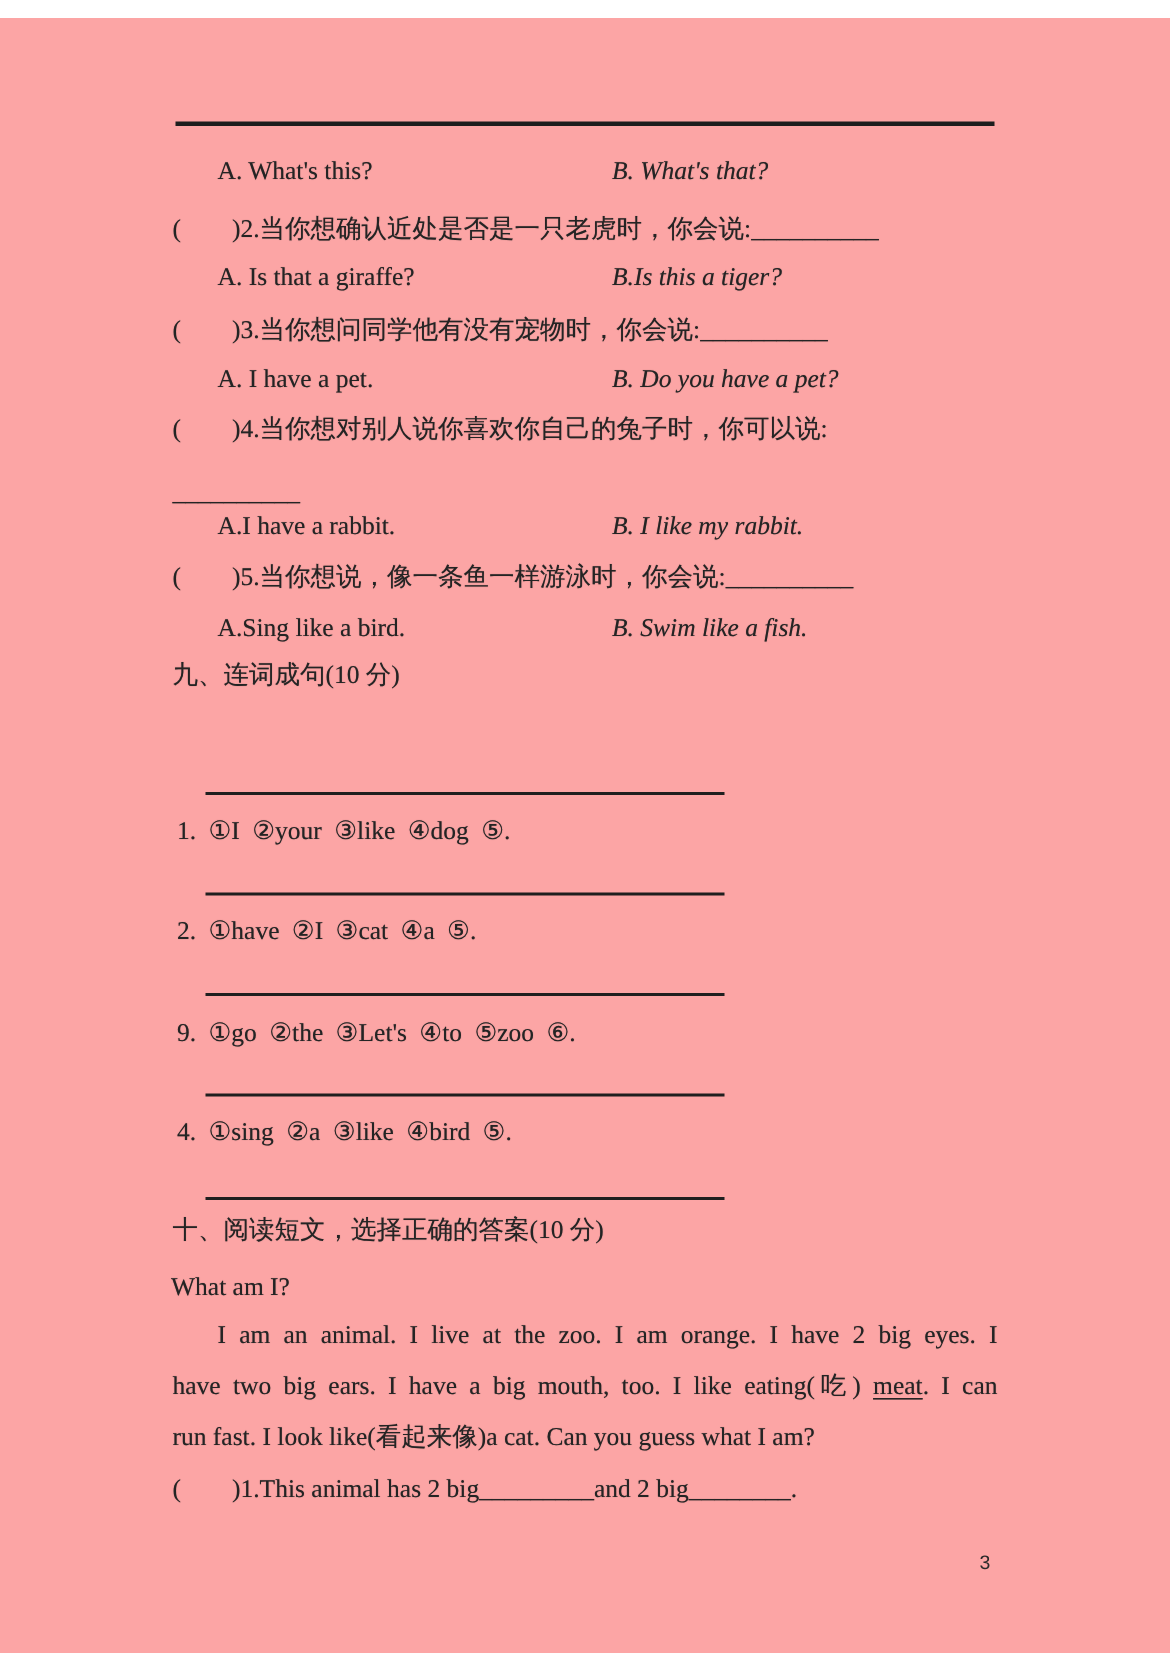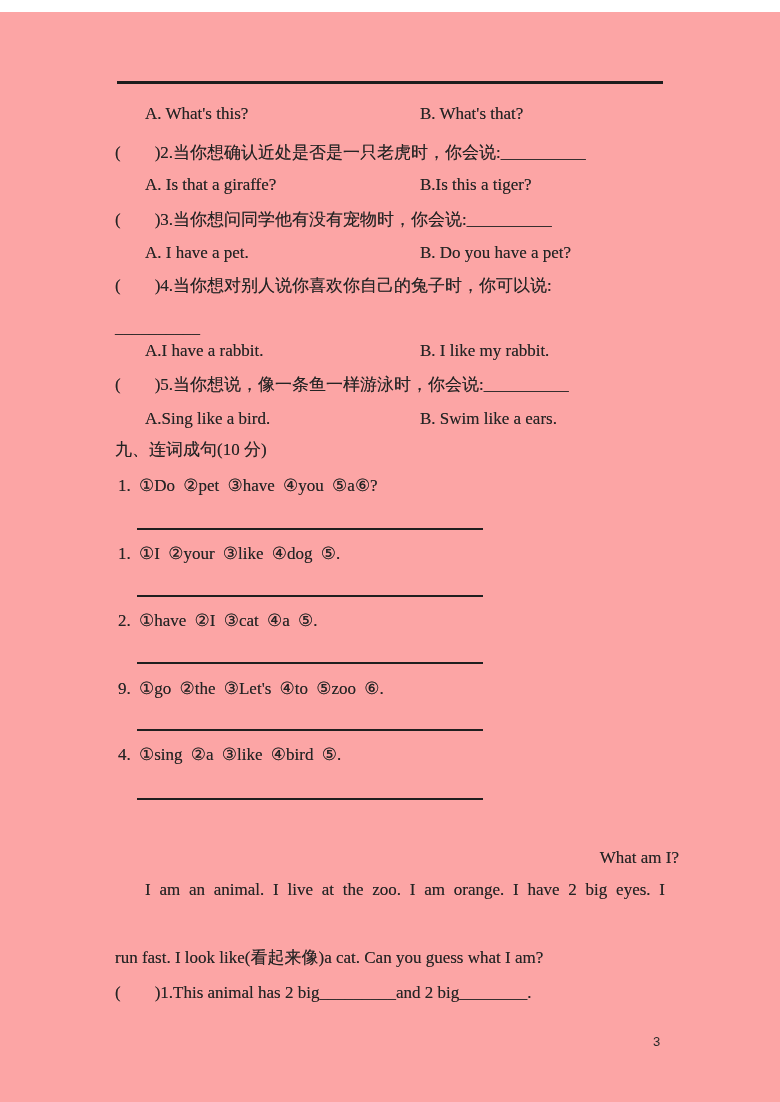--- a/index.html
+++ b/index.html
@@ -19,41 +19,41 @@
   .rule {
     position: absolute;
     background: #1d1d1d;
   }
   .row {
     position: absolute;
     line-height: 21px;
     white-space: pre;
   }
   .opt-a { left: 145px; }
-  .opt-b { left: 420px; }
+  .opt-b { left: 408px; font-style: italic; }
   .q { left: 115px; }
   .item { left: 118px; word-spacing: 4px; }
   .ansline {
     position: absolute;
     left: 137px;
     width: 346px;
     height: 0;
     border-bottom: 2px solid #1f1f1f;
   }
   .jline {
     position: absolute;
     line-height: 21px;
     text-align: justify;
     text-align-last: justify;
   }
   .center-line {
     position: absolute;
-    left: 129px;
+    left: 114px;
     width: 550px;
-    text-align: right;
+    text-align: left;
     line-height: 21px;
   }
   .u { text-decoration: underline; text-underline-offset: 3px; }
   .pagenum {
     position: absolute;
     font-family: "Liberation Sans", "DejaVu Sans", sans-serif;
     font-size: 13px;
     color: #2a2a2a;
     text-shadow: none;
   }
@@ -81,44 +81,45 @@
   <div class="row q" style="top:263px;">(        )4.当你想对别人说你喜欢你自己的兔子时，你可以说:</div>
 
   <div class="row q" style="top:305px;">__________</div>
 
   <div class="row opt-a" style="top:328px;">A.I have a rabbit.</div>
   <div class="row opt-b" style="top:328px;">B. I like my rabbit.</div>
 
   <div class="row q" style="top:362px;">(        )5.当你想说，像一条鱼一样游泳时，你会说:__________</div>
 
   <div class="row opt-a" style="top:396px;">A.Sing like a bird.</div>
-  <div class="row opt-b" style="top:396px;">B. Swim like a ears.</div>
+  <div class="row opt-b" style="top:396px;">B. Swim like a fish.</div>
 
   <div class="row q" style="top:427px;">九、连词成句(10 分)</div>
 
-  <div class="row item" style="top:463px;">1. ①Do ②pet ③have ④you ⑤a⑥?</div>
   <div class="ansline" style="top:516px;"></div>
 
   <div class="row item" style="top:531px;">1. ①I ②your ③like ④dog ⑤.</div>
   <div class="ansline" style="top:583px;"></div>
 
   <div class="row item" style="top:598px;">2. ①have ②I ③cat ④a ⑤.</div>
   <div class="ansline" style="top:650px;"></div>
 
   <div class="row item" style="top:666px;">9. ①go ②the ③Let's ④to ⑤zoo ⑥.</div>
   <div class="ansline" style="top:717px;"></div>
 
   <div class="row item" style="top:732px;text-align:center;">4. ①sing ②a ③like ④bird ⑤.</div>
   <div class="ansline" style="top:786px;"></div>
 
+  <div class="row q" style="top:797px;">十、阅读短文，选择正确的答案(10 分)</div>
 
   <div class="center-line" style="top:835px;">What am I?</div>
 
   <div class="jline" style="top:867px; left:145px; width:520px;">I am an animal. I live at the zoo. I am orange. I have 2 big eyes. I</div>
 
+  <div class="jline" style="top:901px; left:115px; width:550px;"><span>have two big ears. I have a big mouth, too. I like eating(吃) </span><span class="u">meat</span><span>. I can</span></div>
 
   <div class="row q" style="top:935px;">run fast. I look like(看起来像)a cat. Can you guess what I am?</div>
 
   <div class="row q" style="top:970px;">(        )1.This animal has 2 big_________and 2 big________.</div>
 
   <div class="pagenum" style="top:1022px; left:653px;">3</div>
 
 </div>
 
 </body></html>

